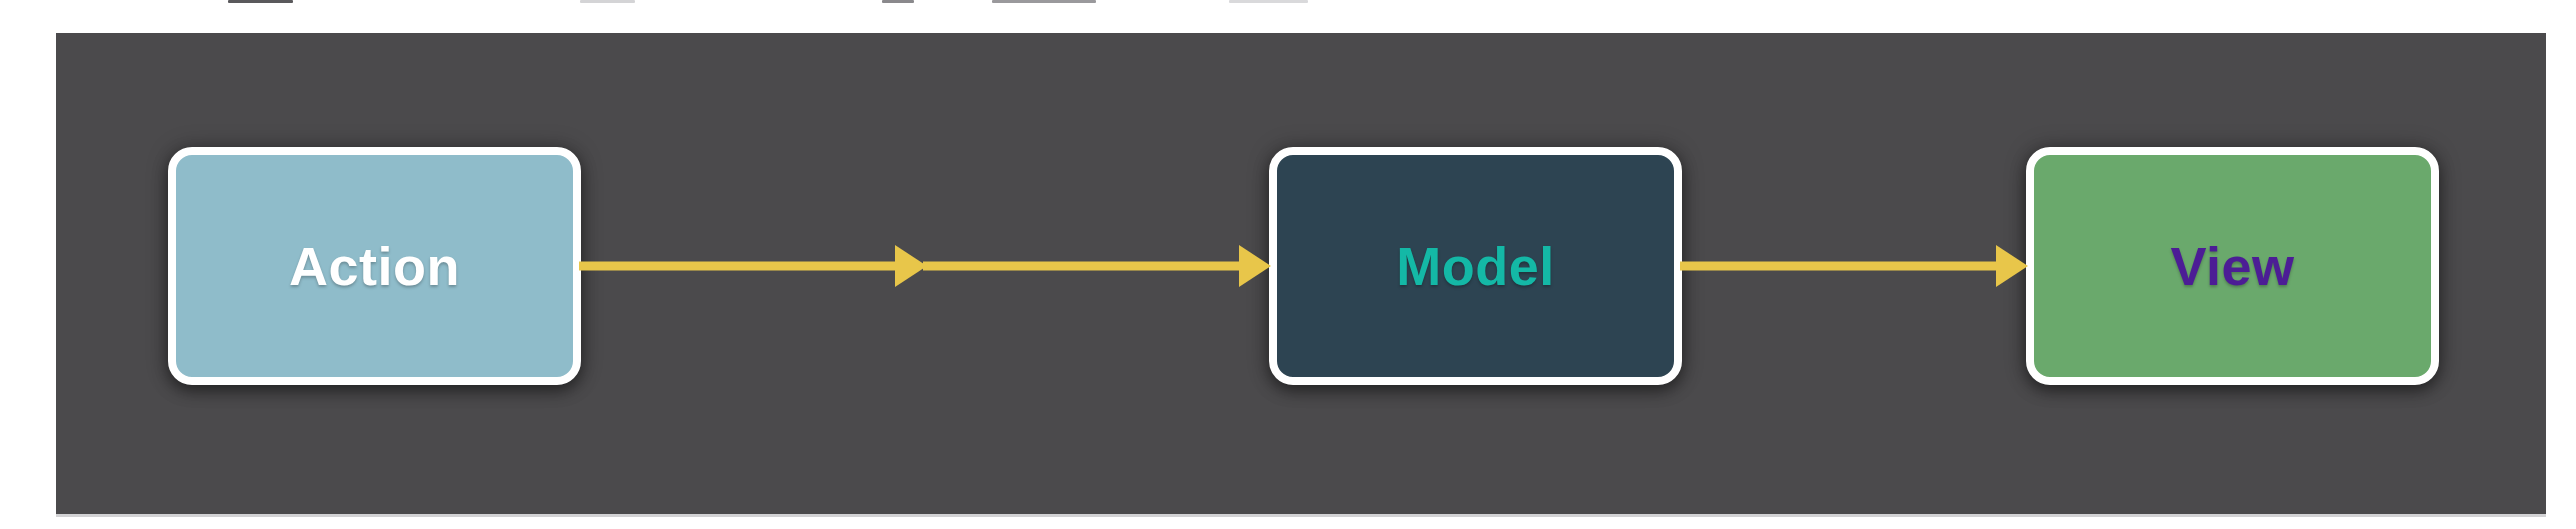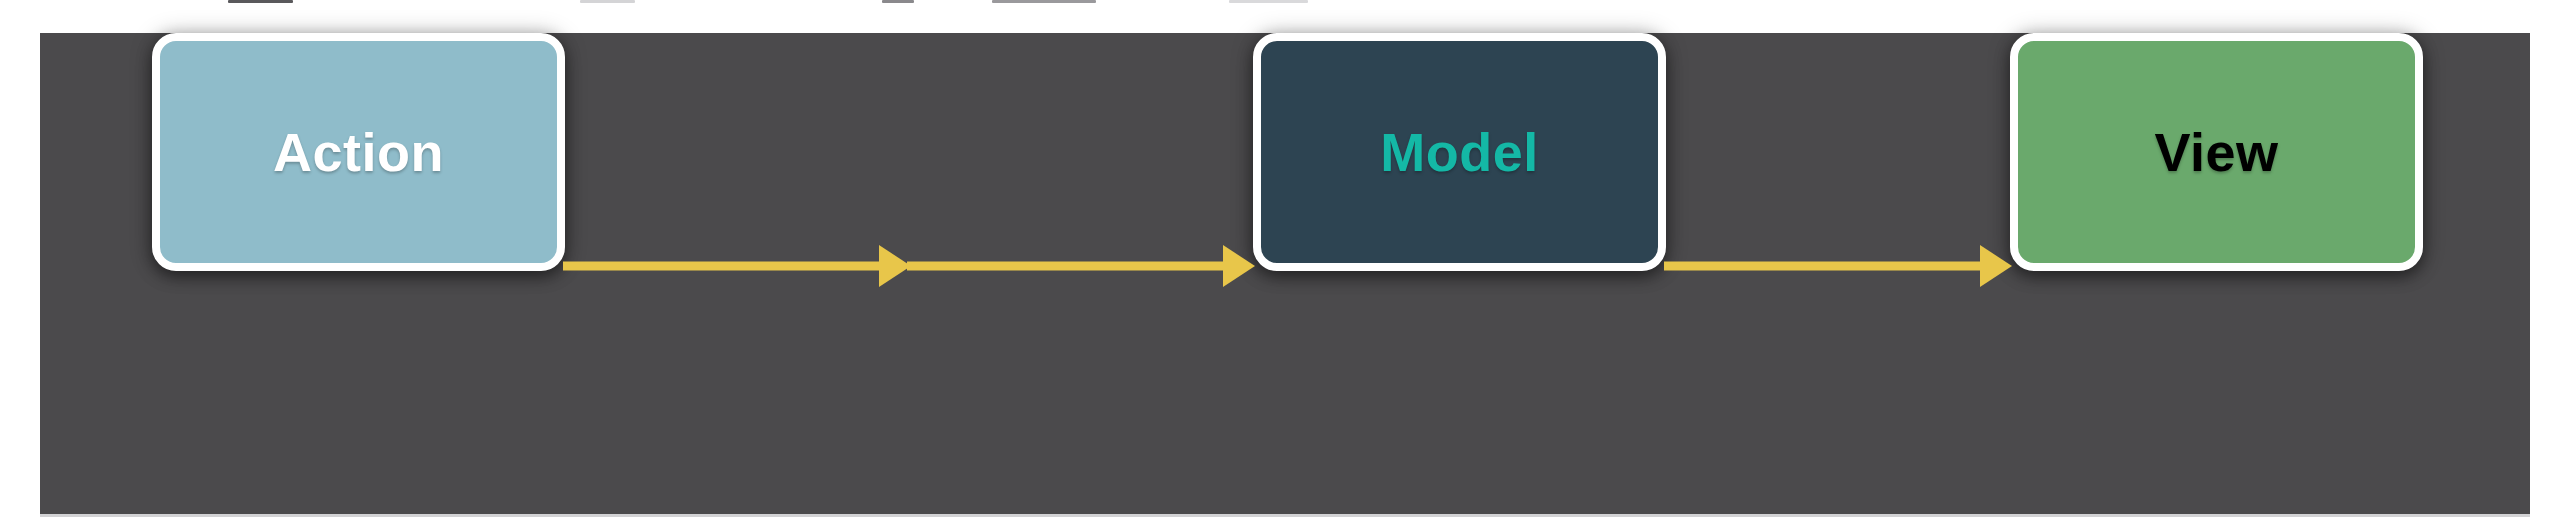--- a/index.html
+++ b/index.html
@@ -25,27 +25,27 @@
     border-radius: 1px;
   }
   .artifact.a1 { left: 228px;  width: 65px;  background: #5a595c; }
   .artifact.a2 { left: 580px;  width: 55px;  background: #d4d4d6; }
   .artifact.a3 { left: 882px;  width: 32px;  background: #8a898c; }
   .artifact.a4 { left: 992px; width: 104px; background: #9a999c; }
   .artifact.a5 { left: 1229px; width: 79px;  background: #d9d9db; }
 
   .panel {
     position: absolute;
-    left: 40px;
+    left: 56px;
     top: 33px;
     width: 2490px;
     height: 481px;
     background: var(--panel, #4b4a4c);
     display: flex;
-    align-items: flex-start;
+    align-items: center;
     box-sizing: border-box;
     padding: 0 107px 16px 112px;
   }
   .panel::after {
     content: "";
     position: absolute;
     left: 0;
     right: 0;
     bottom: -3px;
     height: 3px;
@@ -129,18 +129,18 @@
     <div class="node" style="background: rgb(45, 68, 82);">
       <span class="label" style="color: #14b8a6;">Model</span>
     </div>
 
     <div class="arrow">
       <div class="shaft"></div>
       <div class="head"></div>
     </div>
 
     <div class="node" style="background: rgb(106, 169, 108);">
-      <span class="label" style="color: #000000;">View</span>
+      <span class="label" style="color: #4c1d95;">View</span>
     </div>
 
   </div>
 </div>
 
 
 </body></html>

